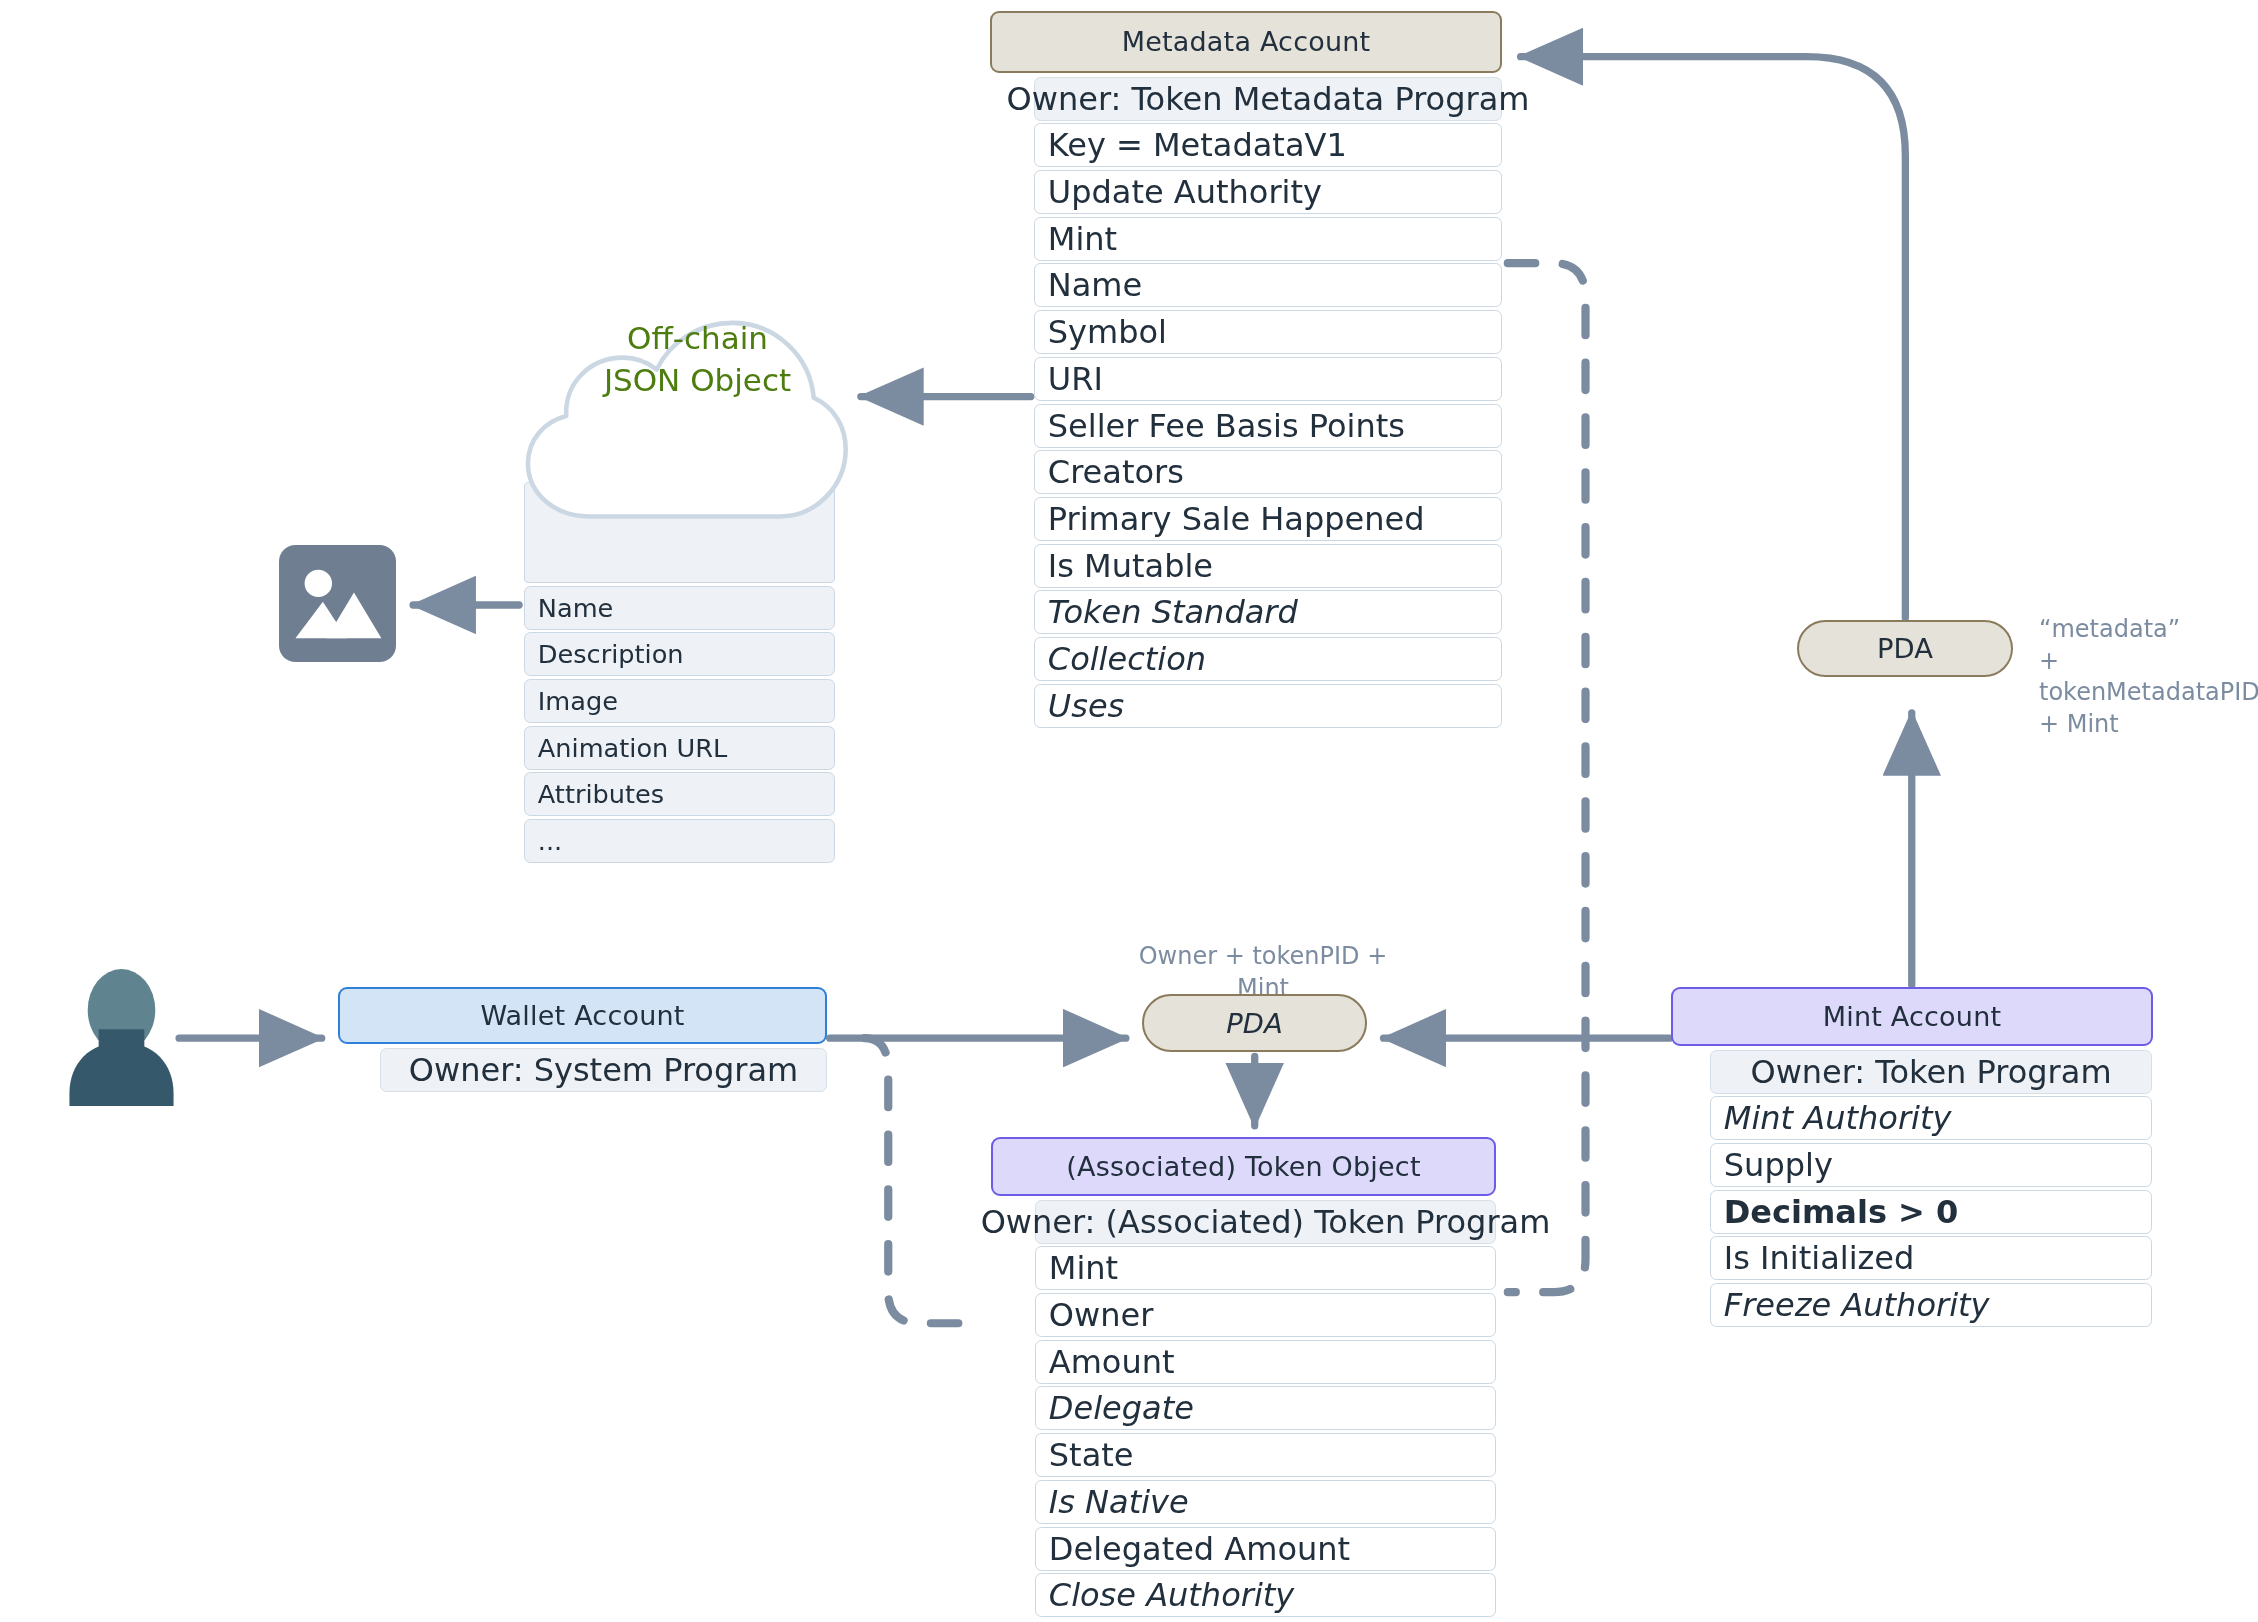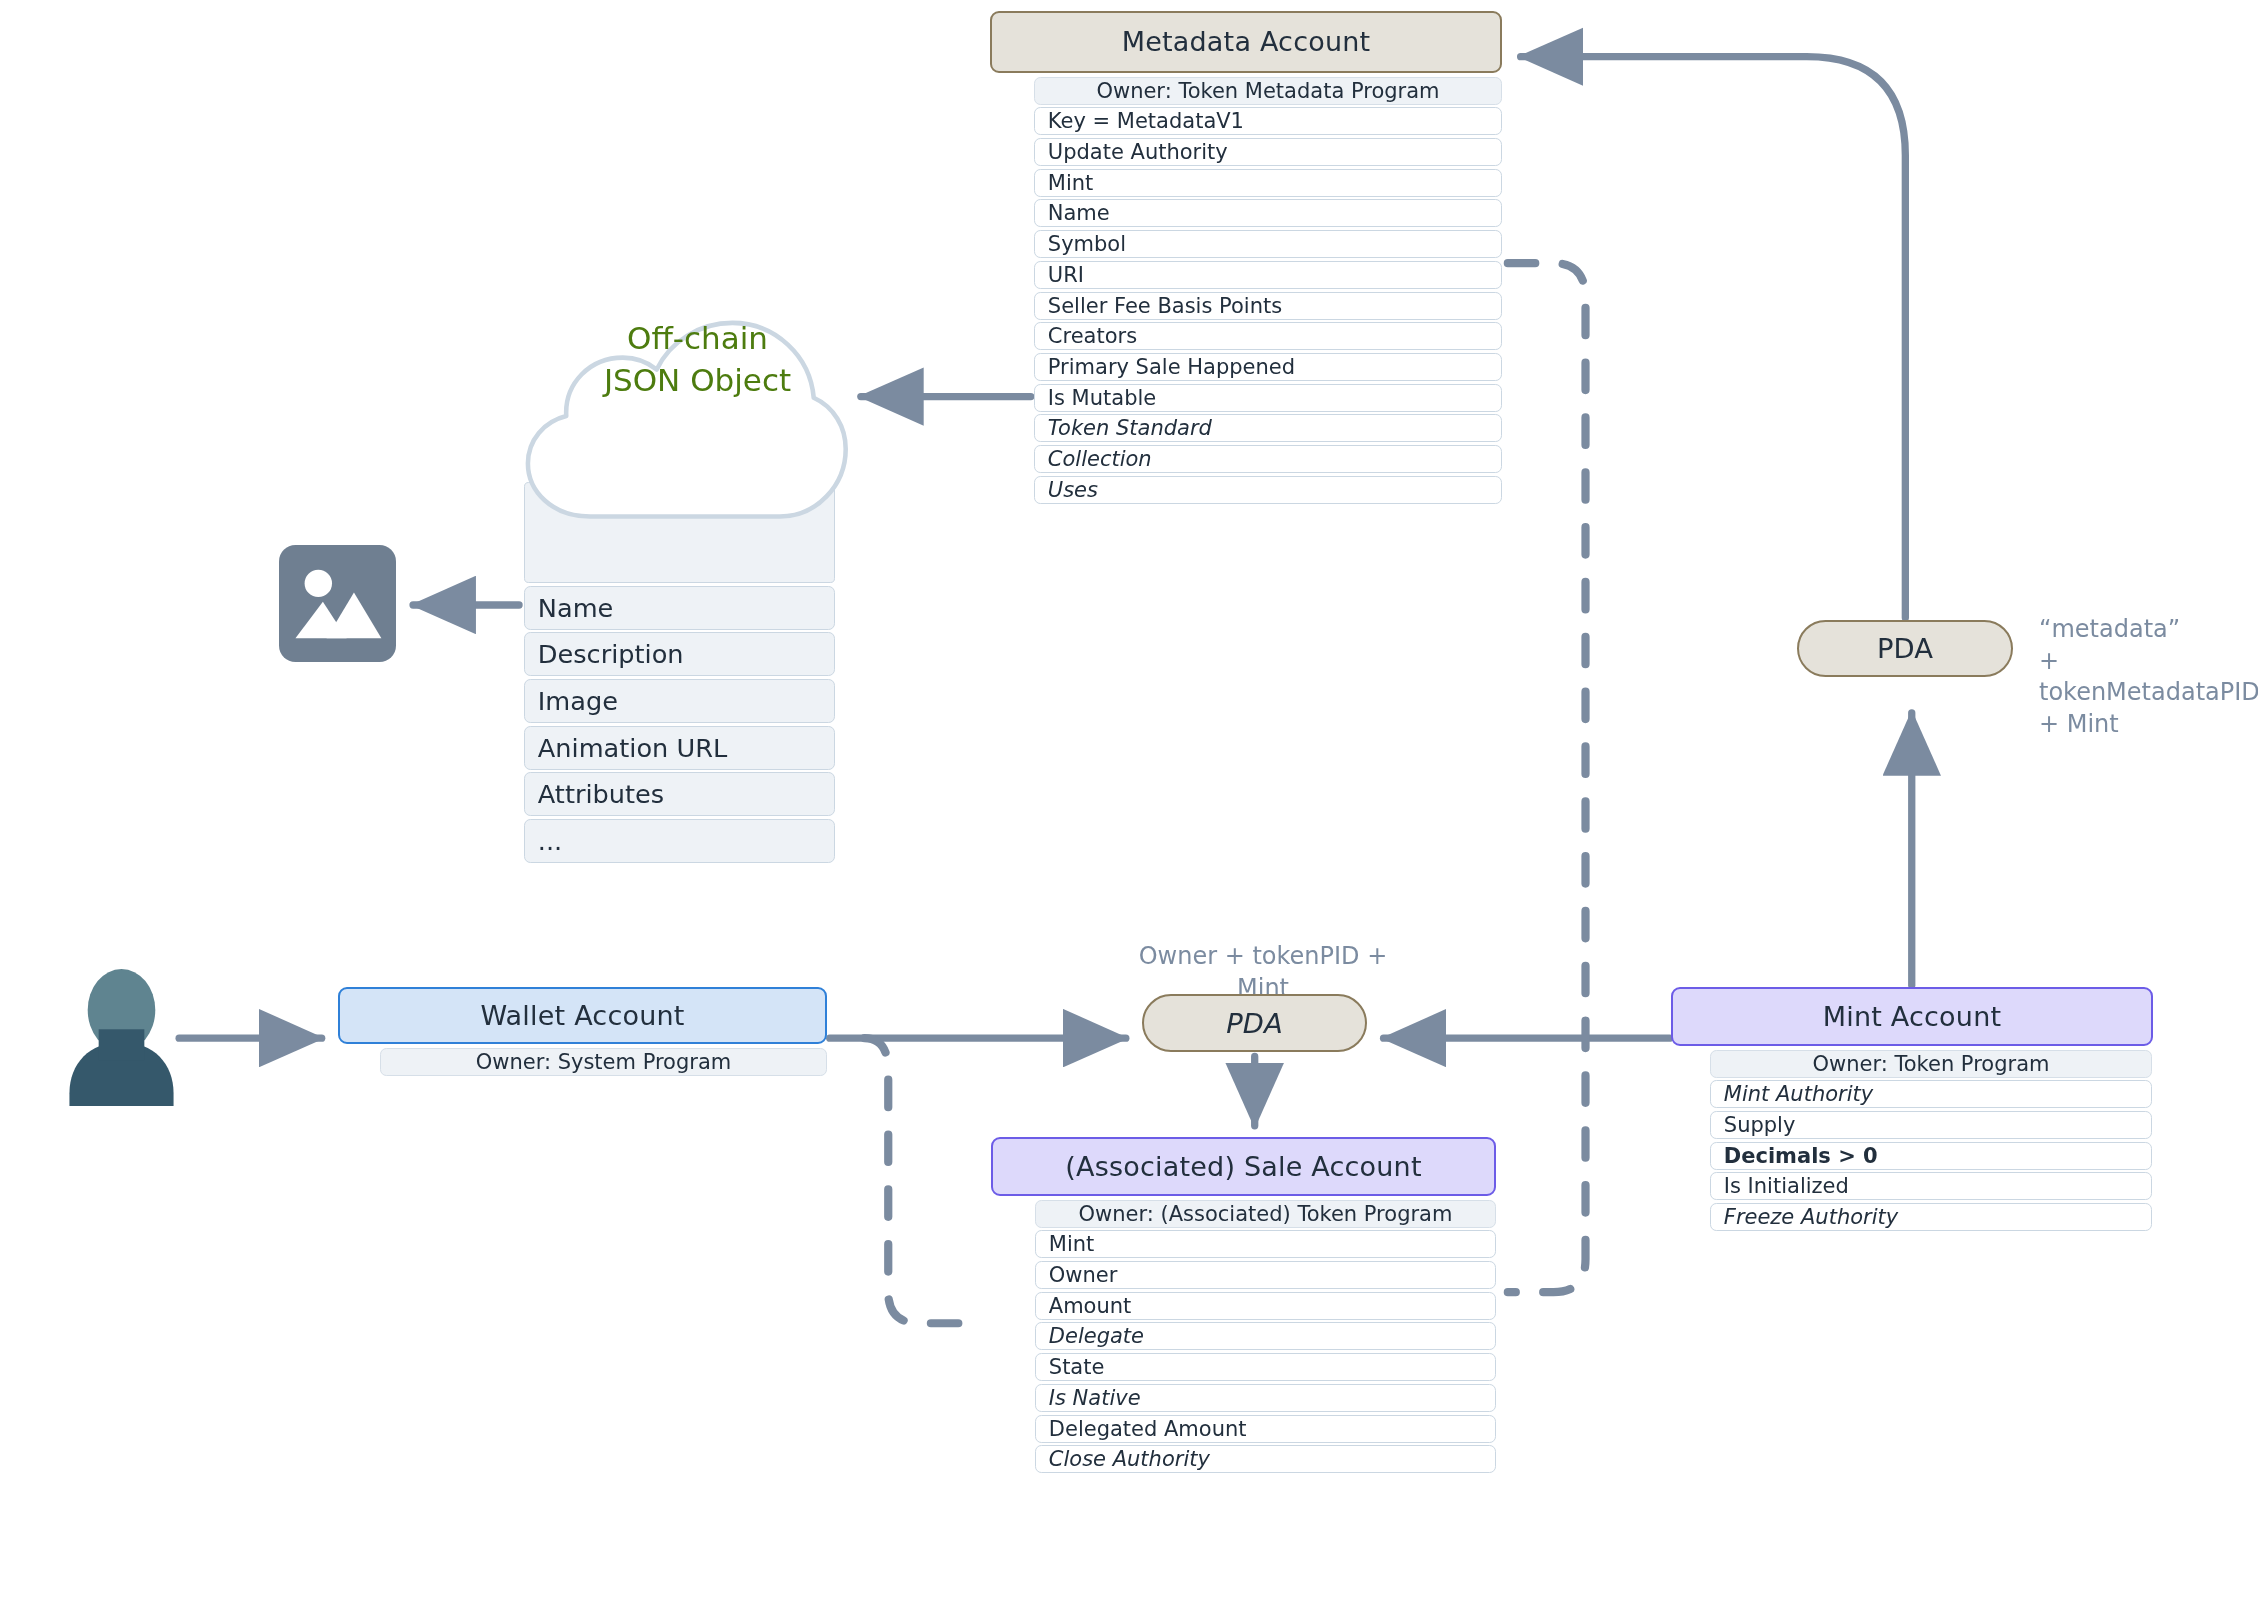--- a/index.html
+++ b/index.html
@@ -21,24 +21,24 @@
     line-height:1.15;
     letter-spacing:0.2px;
     position:relative;z-index:3;
   }
   .fields{position:relative;z-index:2;}
   .field{
     box-sizing:border-box;
     border:1.8px solid #cbd7e2;
     border-radius:6.4px;
     background:#ffffff;
-    height:28px;
+    height:44px;
     display:flex;align-items:center;
     padding:0 12.8px;
-    font-size:21px;
+    font-size:32px;
     margin-top:2.7px;
     white-space:nowrap;
   }
   .field.owner{
     background:#eef2f6;
     justify-content:center;
     border-color:#d6dfe8;
     margin-top:0;
   }
   .field.italic{font-style:italic;}
@@ -219,21 +219,21 @@
     <div class="card-header">Wallet Account</div>
     <div class="fields">
       <div class="field owner">Owner: System Program</div>
     </div>
   </div>
 
   <div class="annot" id="annot-token-seeds">Owner + tokenPID + Mint</div>
   <div class="pda" id="pda-token">PDA</div>
 
   <div class="node" id="token-account">
-    <div class="card-header">(Associated) Sale Account</div>
+    <div class="card-header">(Associated) Token Object</div>
     <div class="fields">
       <div class="field owner">Owner: (Associated) Token Program</div>
       <div class="field">Mint</div>
       <div class="field">Owner</div>
       <div class="field">Amount</div>
       <div class="field italic">Delegate</div>
       <div class="field">State</div>
       <div class="field italic">Is Native</div>
       <div class="field">Delegated Amount</div>
       <div class="field italic">Close Authority</div>

